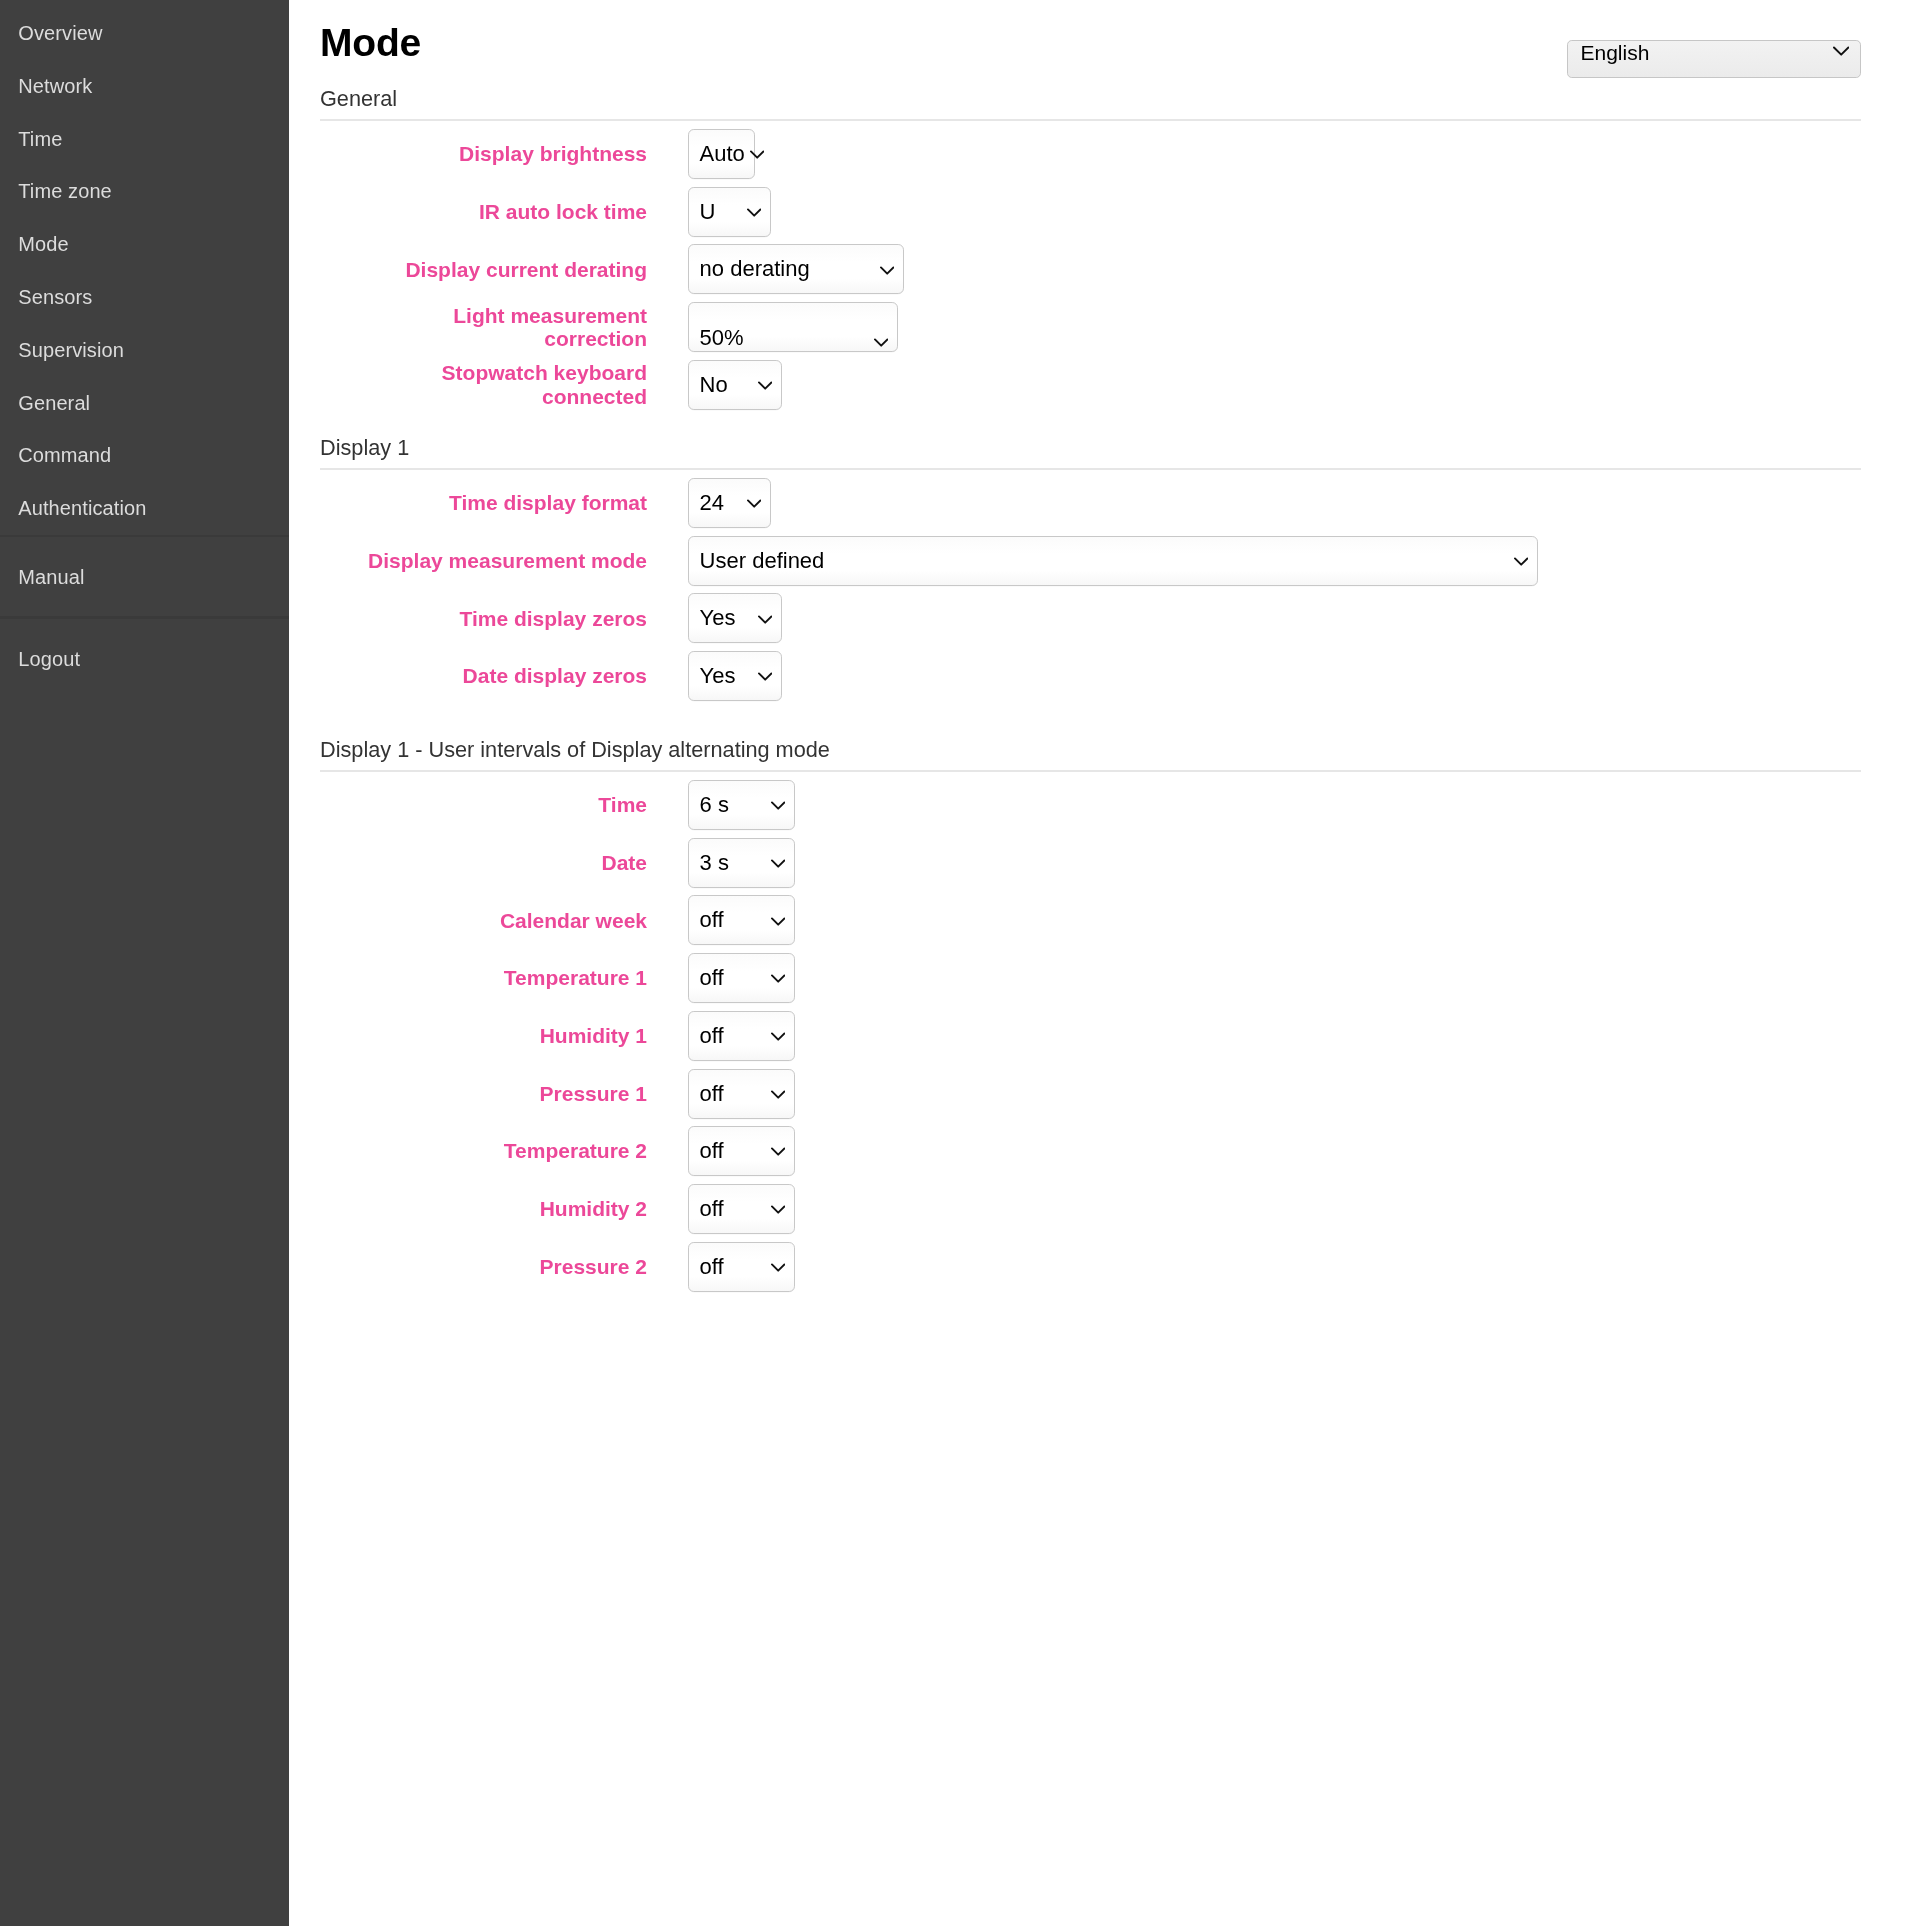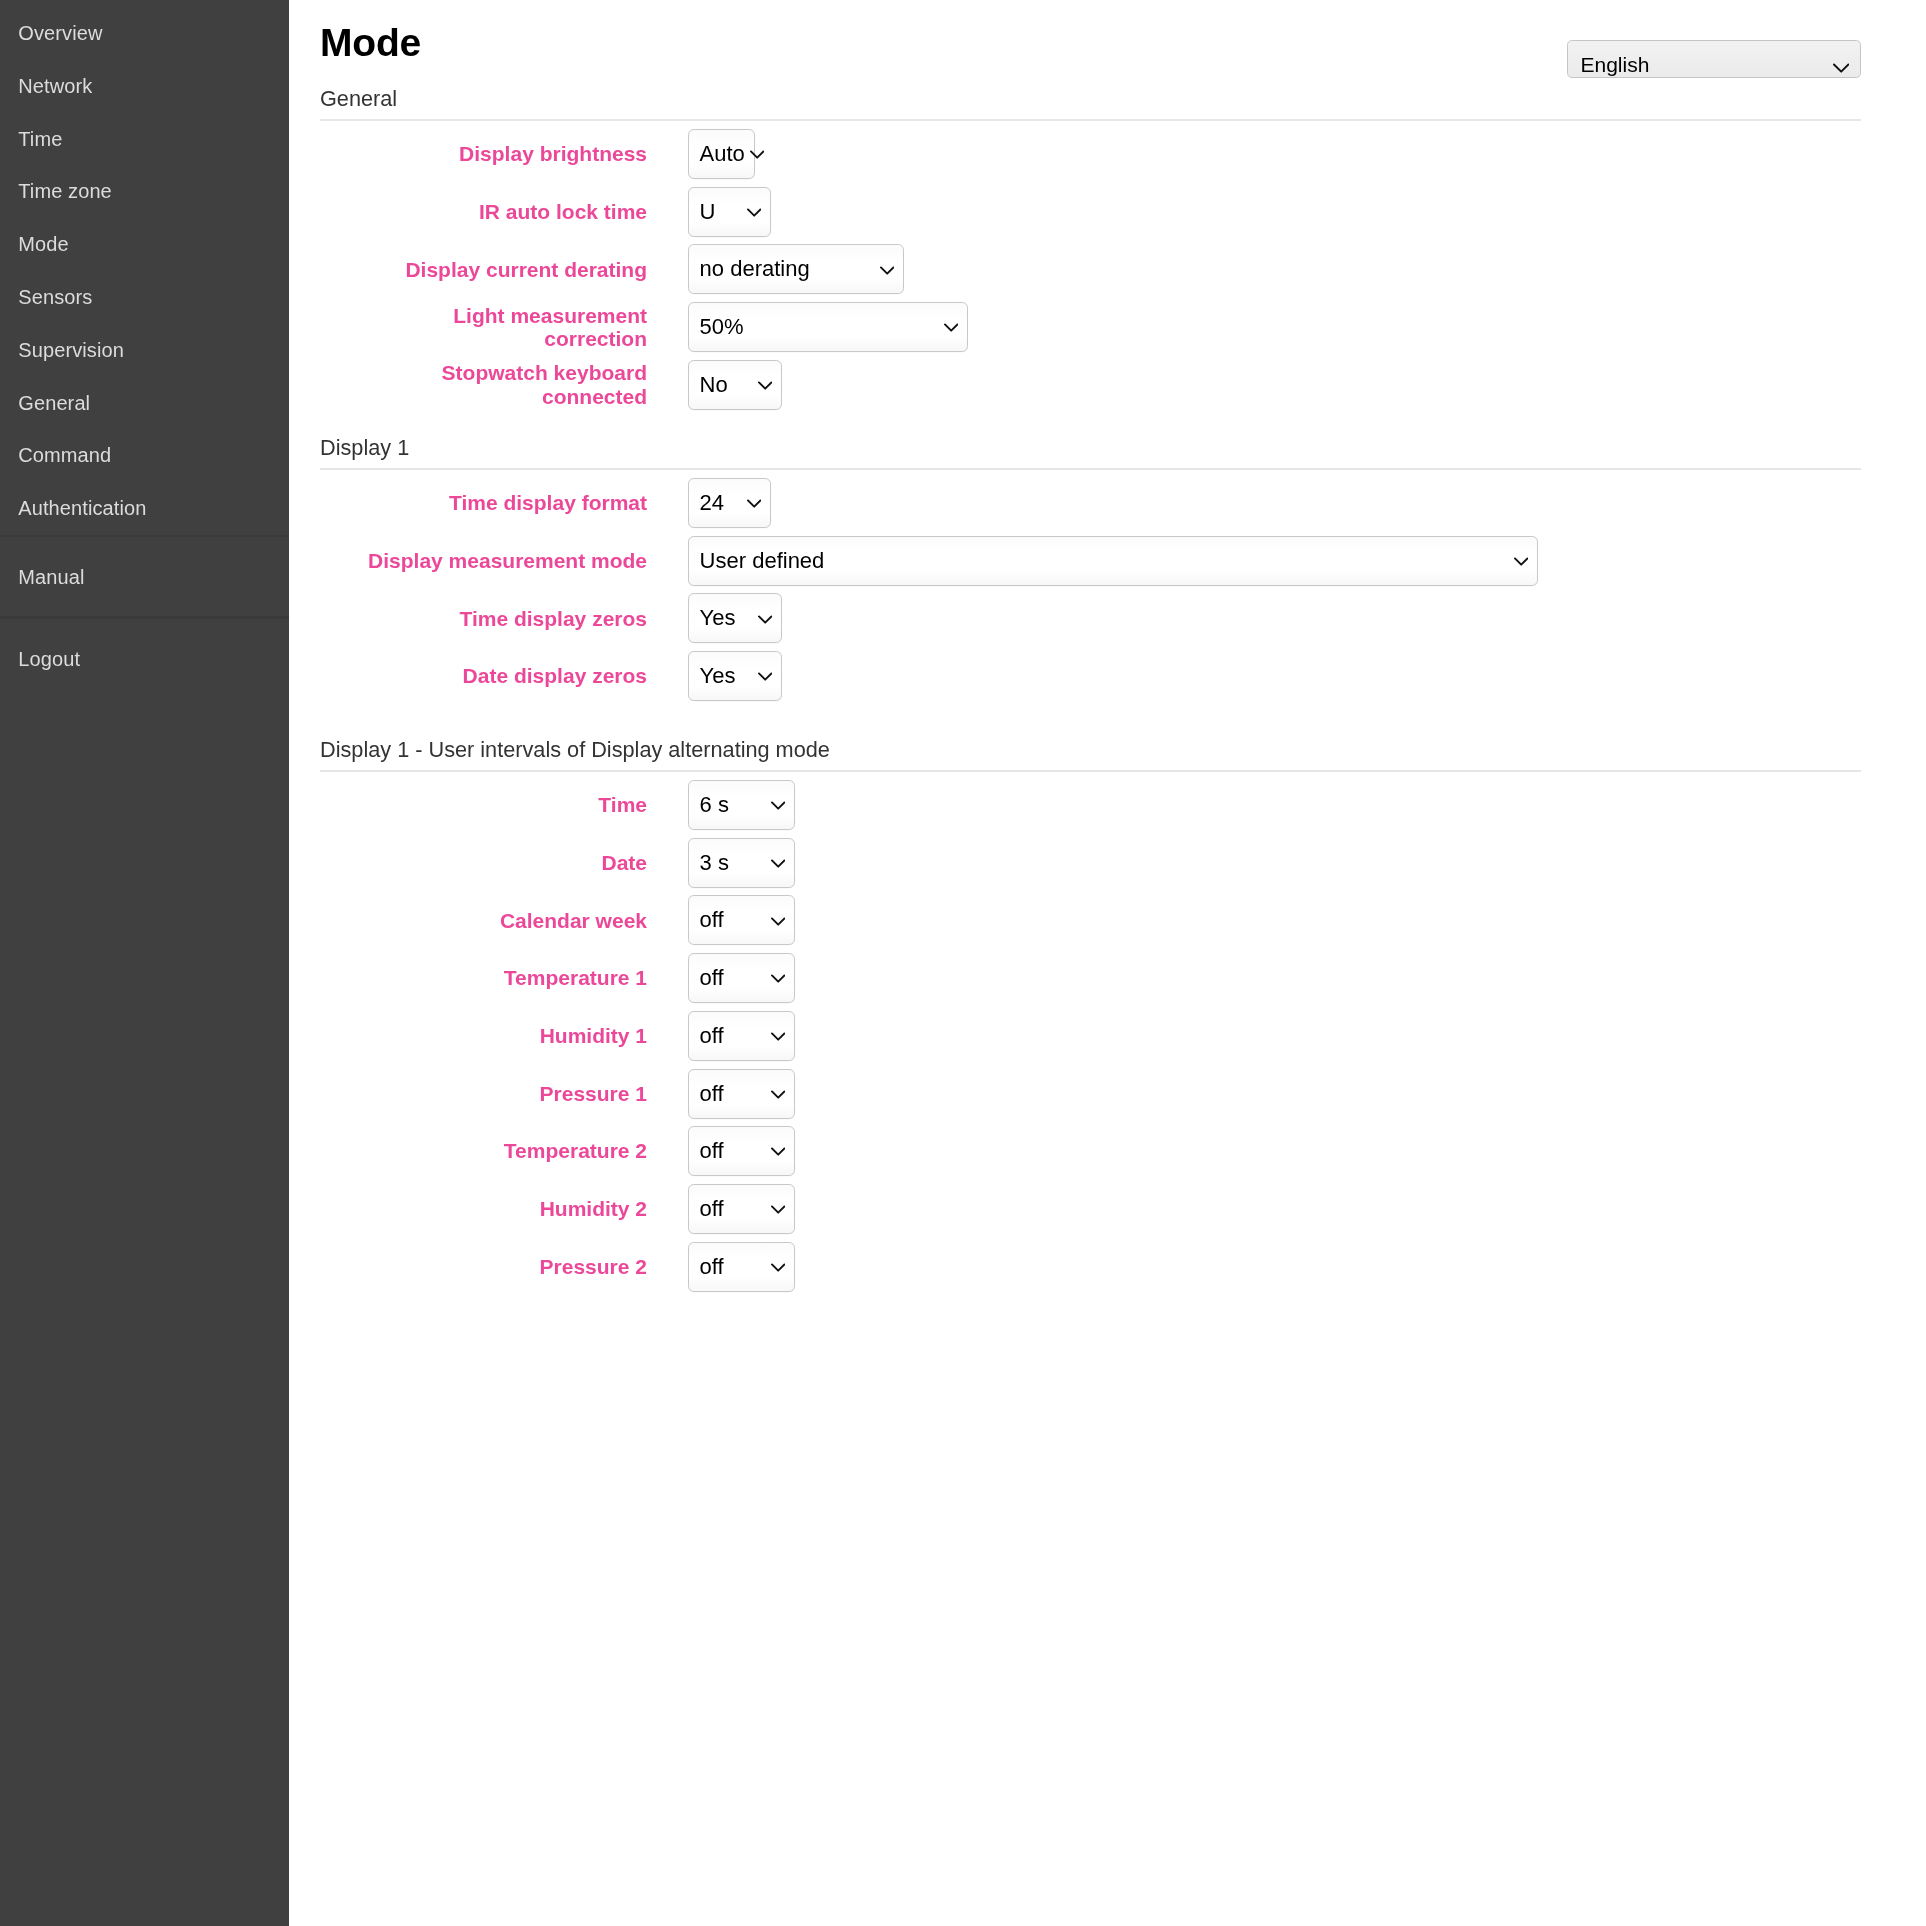--- a/index.html
+++ b/index.html
@@ -61,21 +61,21 @@
   }
 
   .lang-select {
     margin-top: 40px;
     width: 294px;
     height: 38px;
     border: 1px solid #c6c6c6;
     border-radius: 4.8px;
     background: linear-gradient(#f2f2f2, #ebebeb);
     display: flex;
-    align-items: flex-end;
+    align-items: flex-start;
     padding: 0 10.6px 0 12.5px;
     font-size: 21px;
     color: #000;
     justify-content: space-between;
   }
   .lang-select .chev { color: #111; font-size: 19px; line-height: 1; }
 
   
   .section-head {
     font-size: 21.7px;
@@ -121,21 +121,21 @@
     padding: 0 8.7px 0 10.6px;
   }
   .sel .chev { font-size: 18.3px; color: #111; line-height: 1; padding-left: 4.8px; }
 
   .h104 { height: 50px; }
 
   .w-auto    { width: 67px; }
   .w-small   { width: 94px; }
   .w-xsmall  { width: 83px; }
   .w-derate  { width: 216px; }
-  .w-pct     { width: 280px; }
+  .w-pct     { width: 210px; align-items: flex-end; }
   .w-wide    { width: 850px; }
   .w-off     { width: 107px; }
 
   .gap-sec { height: 16.4px; }
   .gap-sec-lg { height: 27px; }
 </style>
 </head>
 <body>
 
 <div class="page">

